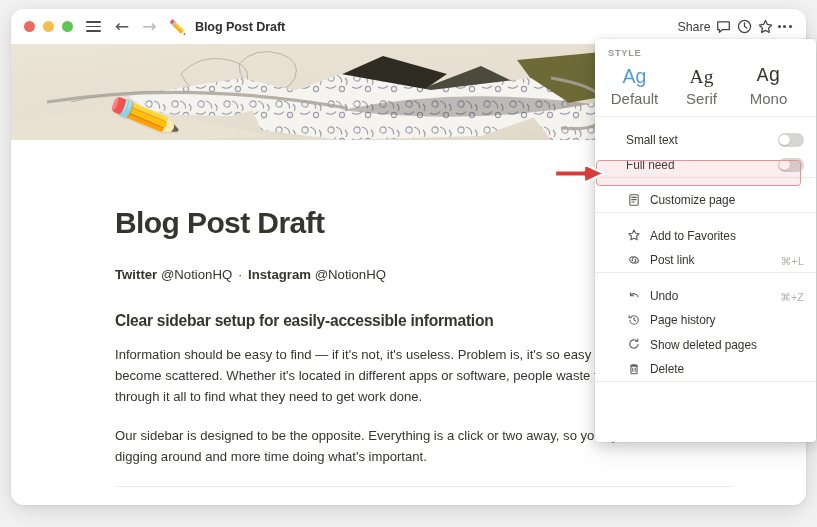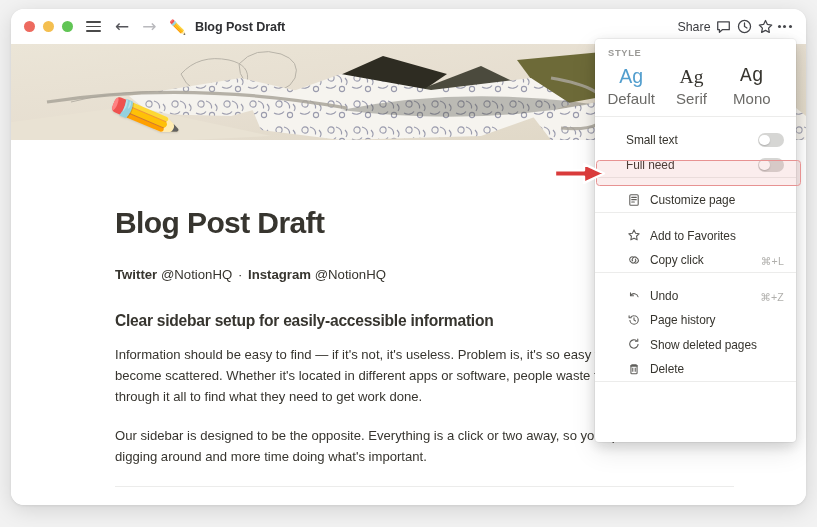--- a/index.html
+++ b/index.html
@@ -113,21 +113,21 @@
   }
   .divider {
     position: absolute; left: 104px; right: 72px; bottom: 18px;
     height: 1px; background: #ececeb;
   }
 
   
   .menu {
     position: absolute;
     left: 595px; top: 39px;
-    width: 201px;
+    width: 221px;
     background: #ffffff;
     border-radius: 4px;
     box-shadow: 0 0 0 1px rgba(15,15,15,0.05), 0 4px 13px rgba(15,15,15,0.15), 0 9px 26px rgba(15,15,15,0.10);
     overflow: hidden;
     height: 403px;
     z-index: 20;
   }
   .menu-scroll { }
   .menu-sec-label {
     font-size: 9.3px; letter-spacing: 0.7px; color: #9b9a97;
@@ -386,21 +386,21 @@
           </div>
           <div class="mi-label">Add to Favorites</div>
         </div>
         <div class="menu-item">
           <div class="mi-ico">
             <svg viewBox="0 0 16 16" fill="none" stroke="currentColor" stroke-width="1.25">
               <path d="M6.6 9.4a3 3 0 014.2-4.2l1.6 1.6a3 3 0 01-4.2 4.2"></path>
               <path d="M9.4 6.6a3 3 0 01-4.2 4.2L3.6 9.2A3 3 0 017.8 5"></path>
             </svg>
           </div>
-          <div class="mi-label">Copy click</div>
+          <div class="mi-label">Post link</div>
           <div class="mi-short">⌘+L</div>
         </div>
       </div>
 
       <div class="menu-divider"></div>
 
       <div class="group-pad">
         <div class="menu-item">
           <div class="mi-ico">
             <svg viewBox="0 0 16 16" fill="none" stroke="currentColor" stroke-width="1.25">

